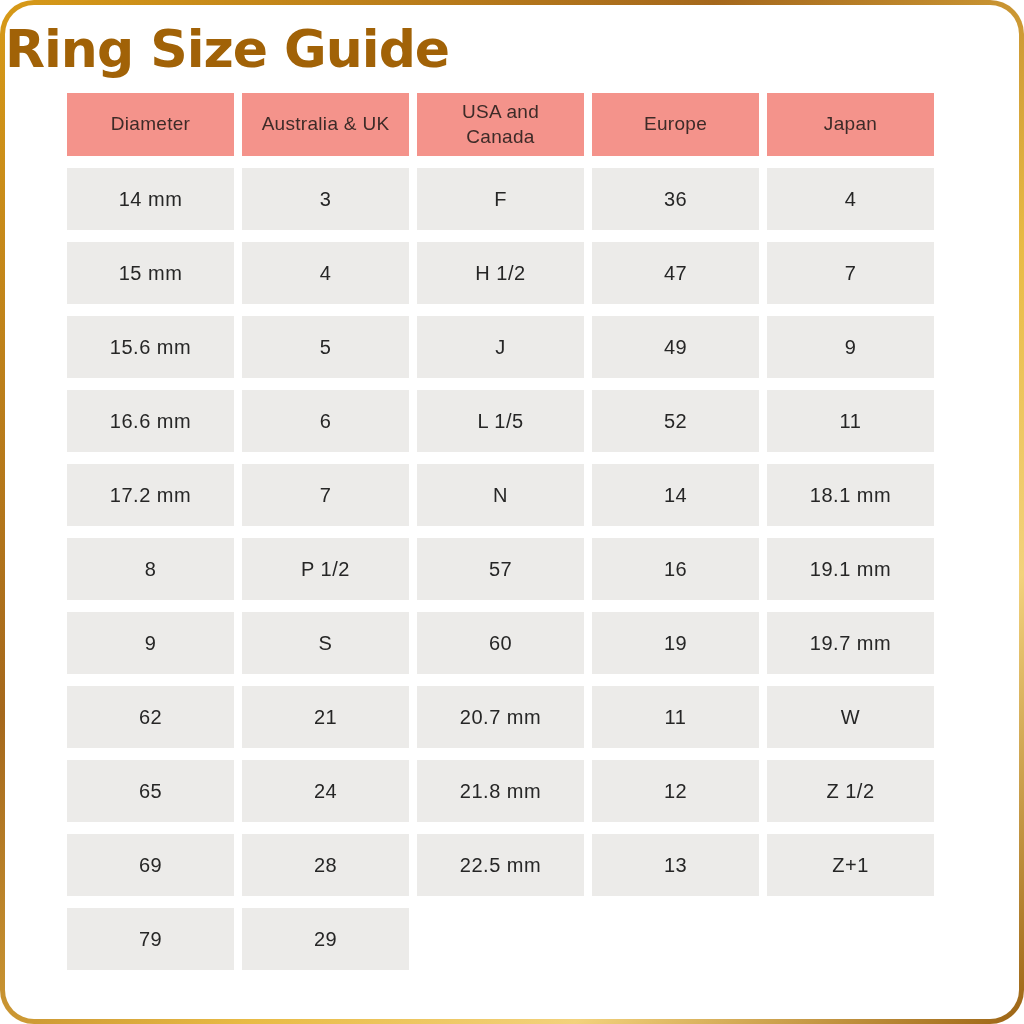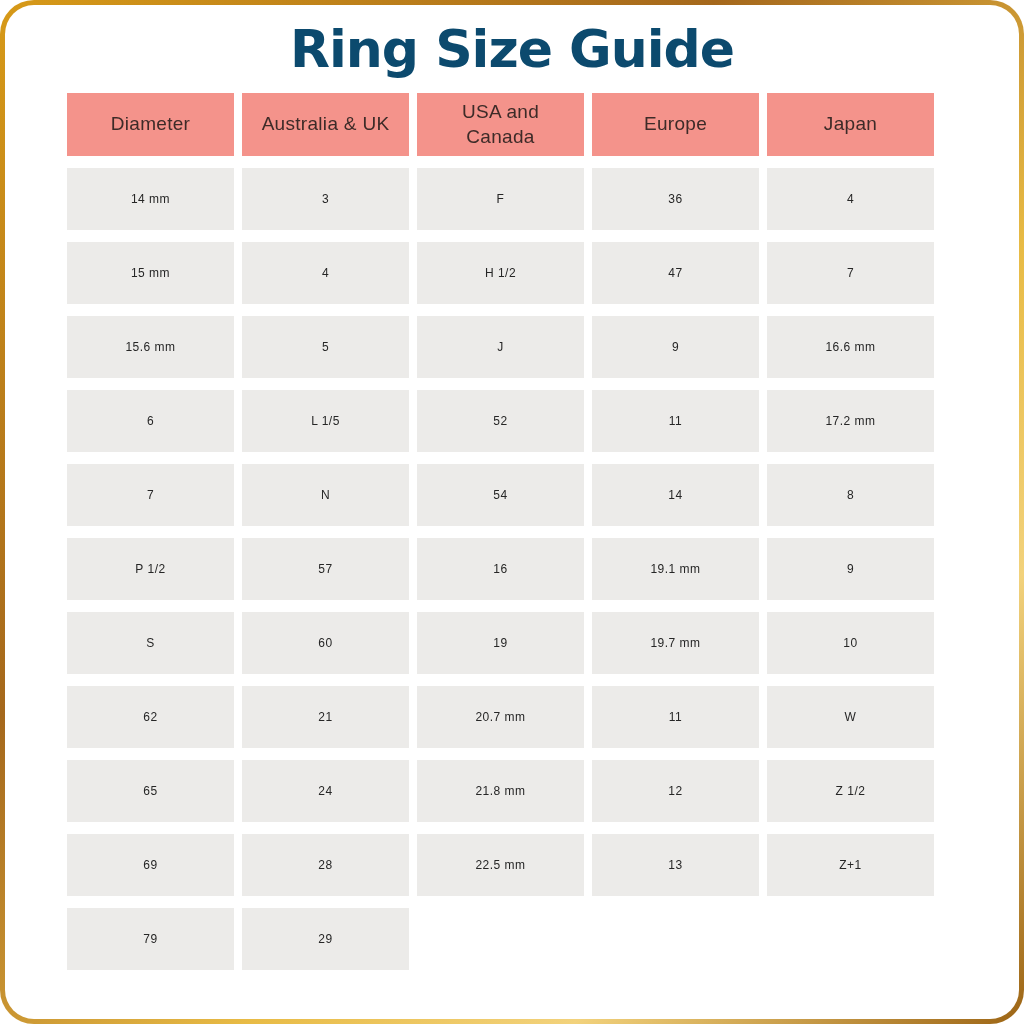--- a/index.html
+++ b/index.html
@@ -29,44 +29,44 @@
     height: 100%;
     background: #ffffff;
     border-radius: 29px;
     padding-top: 8px;
     overflow: hidden;
   }
   h1.page-title {
     margin: 0;
     height: 72px;
     line-height: 72px;
-    text-align: center;
+    text-align: left;
     font-family: "DejaVu Sans", sans-serif;
     font-weight: 800;
     font-size: 52px;
     letter-spacing: -1px;
-    color: #0c4a6e;
+    color: #a16207;
   }
   .grid {
     display: grid;
     grid-template-columns: repeat(5, 167px);
     grid-template-rows: 63px;
     grid-auto-rows: 62px;
     column-gap: 8px;
     row-gap: 12px;
     width: 722px;
     margin: 8px 0 0 62px;
   }
   .cell {
     display: flex;
     align-items: center;
     justify-content: center;
     background: var(--cell-bg, #ecebe9);
     color: #262626;
-    font-size: 12px;
+    font-size: 20px;
     letter-spacing: 0.5px;
     text-align: center;
   }
   .cell.header {
     background: var(--header-bg, #f4938b);
     color: #3d2b28;
     font-size: 19px;
     line-height: 1.3;
     white-space: pre-line;
     letter-spacing: 0.3px;
@@ -91,42 +91,42 @@
         <div class="cell">36</div>
         <div class="cell">4</div>
         <div class="cell">15 mm</div>
         <div class="cell">4</div>
         <div class="cell">H 1/2</div>
         <div class="cell">47</div>
         <div class="cell">7</div>
         <div class="cell">15.6 mm</div>
         <div class="cell">5</div>
         <div class="cell">J</div>
+        <div class="cell">49</div>
         <div class="cell">9</div>
         <div class="cell">16.6 mm</div>
         <div class="cell">6</div>
         <div class="cell">L 1/5</div>
         <div class="cell">52</div>
         <div class="cell">11</div>
         <div class="cell">17.2 mm</div>
         <div class="cell">7</div>
         <div class="cell">N</div>
-        <div class="cell">54</div>
         <div class="cell">14</div>
+        <div class="cell">18.1 mm</div>
         <div class="cell">8</div>
         <div class="cell">P 1/2</div>
         <div class="cell">57</div>
         <div class="cell">16</div>
         <div class="cell">19.1 mm</div>
         <div class="cell">9</div>
         <div class="cell">S</div>
         <div class="cell">60</div>
         <div class="cell">19</div>
         <div class="cell">19.7 mm</div>
-        <div class="cell">10</div>
         <div class="cell">62</div>
         <div class="cell">21</div>
         <div class="cell">20.7 mm</div>
         <div class="cell">11</div>
         <div class="cell">W</div>
         <div class="cell">65</div>
         <div class="cell">24</div>
         <div class="cell">21.8 mm</div>
         <div class="cell">12</div>
         <div class="cell">Z 1/2</div>

